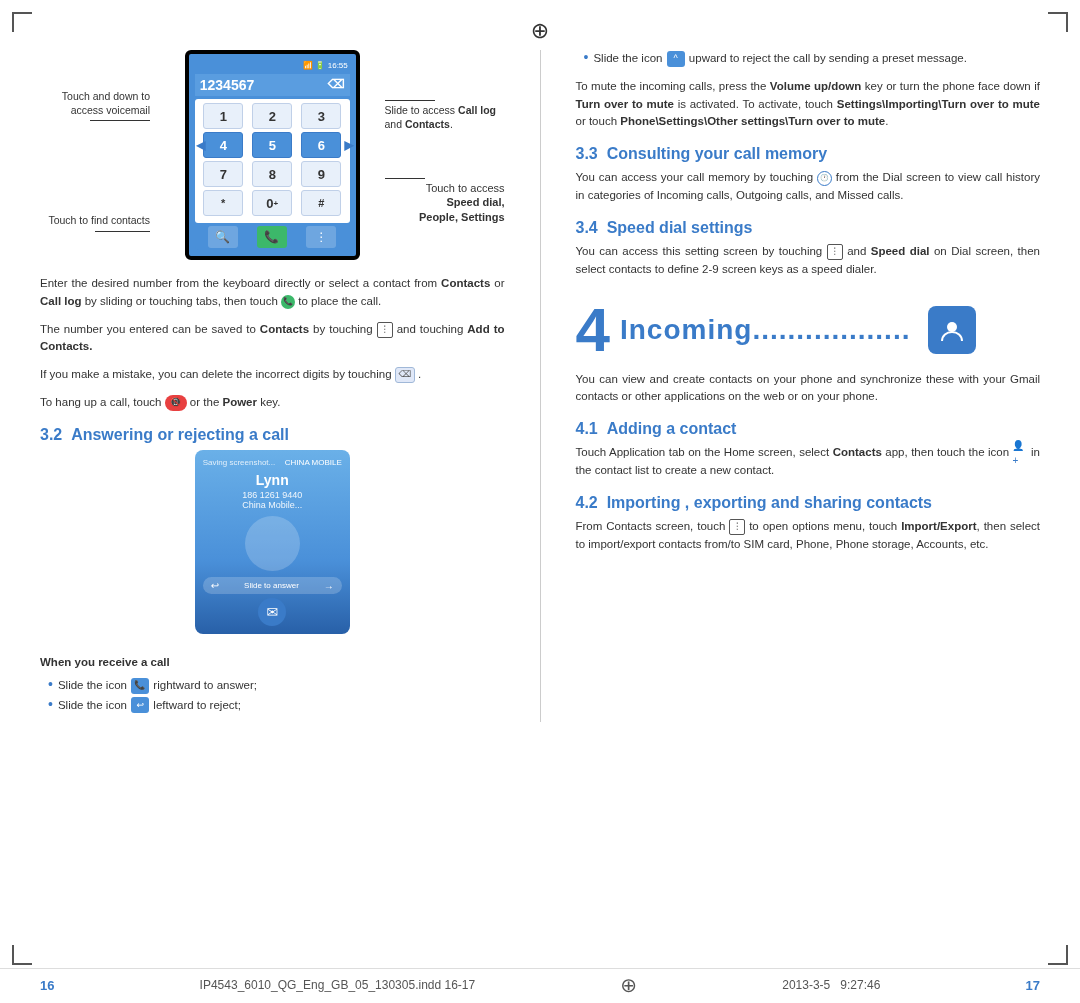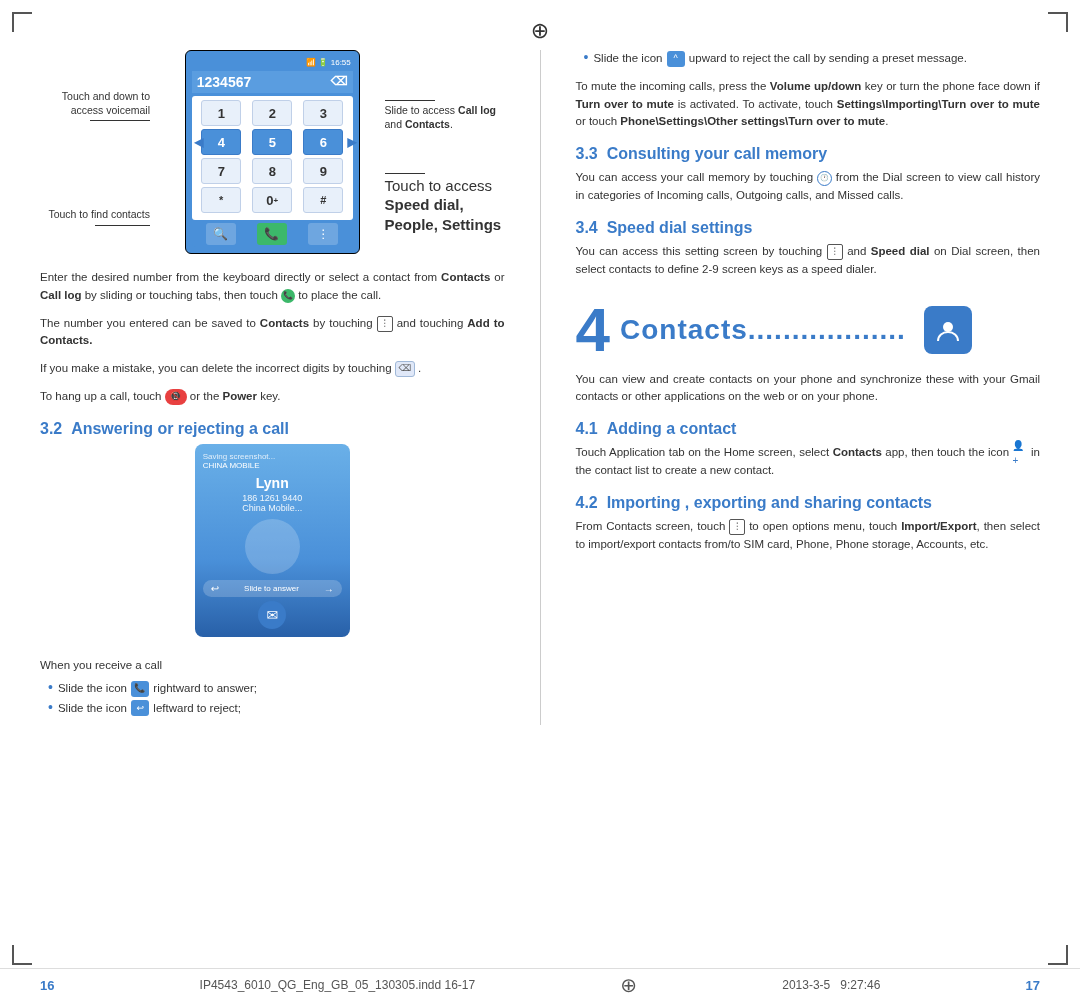--- a/index.html
+++ b/index.html
@@ -63,21 +63,21 @@
     }
 
     .phone-screen {
       background: #4a90d9;
       border-radius: 6px;
       width: 175px;
       padding: 6px;
       font-size: 10px;
       color: #fff;
       position: relative;
-      border: 1px solid #000000;
+      border: 4px solid #000000;
     }
 
     .phone-status-bar {
       display: flex;
       justify-content: flex-end;
       font-size: 8px;
       color: #fff;
       margin-bottom: 3px;
       padding: 1px 2px;
     }
@@ -187,23 +187,23 @@
       font-size: 10.5px;
       text-align: right;
       width: 110px;
       line-height: 1.3;
       color: #333;
     }
 
     .annotation-right2 {
       position: absolute;
       right: 0;
-      bottom: 20px;
-      font-size: 15px;
-      text-align: left;
+      bottom: 36px;
+      font-size: 11px;
+      text-align: right;
       width: 120px;
       line-height: 1.3;
       color: #333;
     }
 
     
     .body-text {
       font-size: 11.5px;
       line-height: 1.55;
       color: #333;
@@ -325,21 +325,20 @@
       color: #fff;
       font-size: 10px;
       margin: 0 auto 10px auto;
     }
 
     .incoming-call-top {
       display: flex;
       justify-content: space-between;
       margin-bottom: 5px;
       font-size: 9px;
-      flex-direction: column;
     }
 
     .caller-name {
       font-size: 14px;
       font-weight: bold;
       text-align: center;
       margin-bottom: 2px;
     }
 
     .caller-info {
@@ -590,21 +589,21 @@
           <span class="slide-arrow-left">↩</span>
           <span style="font-size:8px;">Slide to answer</span>
           <span class="slide-arrow-right">→</span>
         </div>
         <div style="display:flex; justify-content:center; margin-top:4px;">
           <div style="width:28px;height:28px;background:#3a7bc8;border-radius:50%;display:flex;align-items:center;justify-content:center;color:#fff;font-size:14px;">✉</div>
         </div>
       </div>
     </div>
 
-    <p class="body-text" style="margin-bottom:4px;">When you receive a call</p>
+    <p class="body-text" style="margin-bottom:4px;font-weight:bold;">When you receive a call</p>
 
     <ul class="bullet-list">
       <li>
         <span class="bullet-dot">•</span>
         <span>
           <span>Slide the icon</span>
           <span class="inline-icon inline-icon-phone">📞</span>
           <span>rightward to answer;</span>
         </span>
       </li>
@@ -650,21 +649,21 @@
     <div class="section-heading">
       <span class="sec-num">3.4</span>&nbsp;&nbsp;<span>Speed dial settings</span>
     </div>
 
     <p class="body-text">
       You can access this setting screen by touching <span style="display:inline-flex;align-items:center;justify-content:center;width:16px;height:16px;border:1.5px solid #555;border-radius:2px;font-size:9px;vertical-align:middle;">⋮</span> and <b>Speed dial</b> on Dial screen, then select contacts to define 2-9 screen keys as a speed dialer.
     </p>
 
     <div class="chapter-heading">
       <span class="chapter-num">4</span>
-      <span class="chapter-title">Contacts..................</span>
+      <span class="chapter-title">Incoming..................</span>
       <div class="chapter-icon">
         <svg width="28" height="28" viewBox="0 0 28 28" fill="none">
           <circle cx="14" cy="11" r="5" fill="white"></circle>
           <path d="M4 25c0-5.5 4.5-9 10-9s10 3.5 10 9" stroke="white" stroke-width="2" fill="none"></path>
         </svg>
       </div>
     </div>
 
     <p class="body-text">You can view and create contacts on your phone and synchronize these with your Gmail contacts or other applications on the web or on your phone.</p>
 

